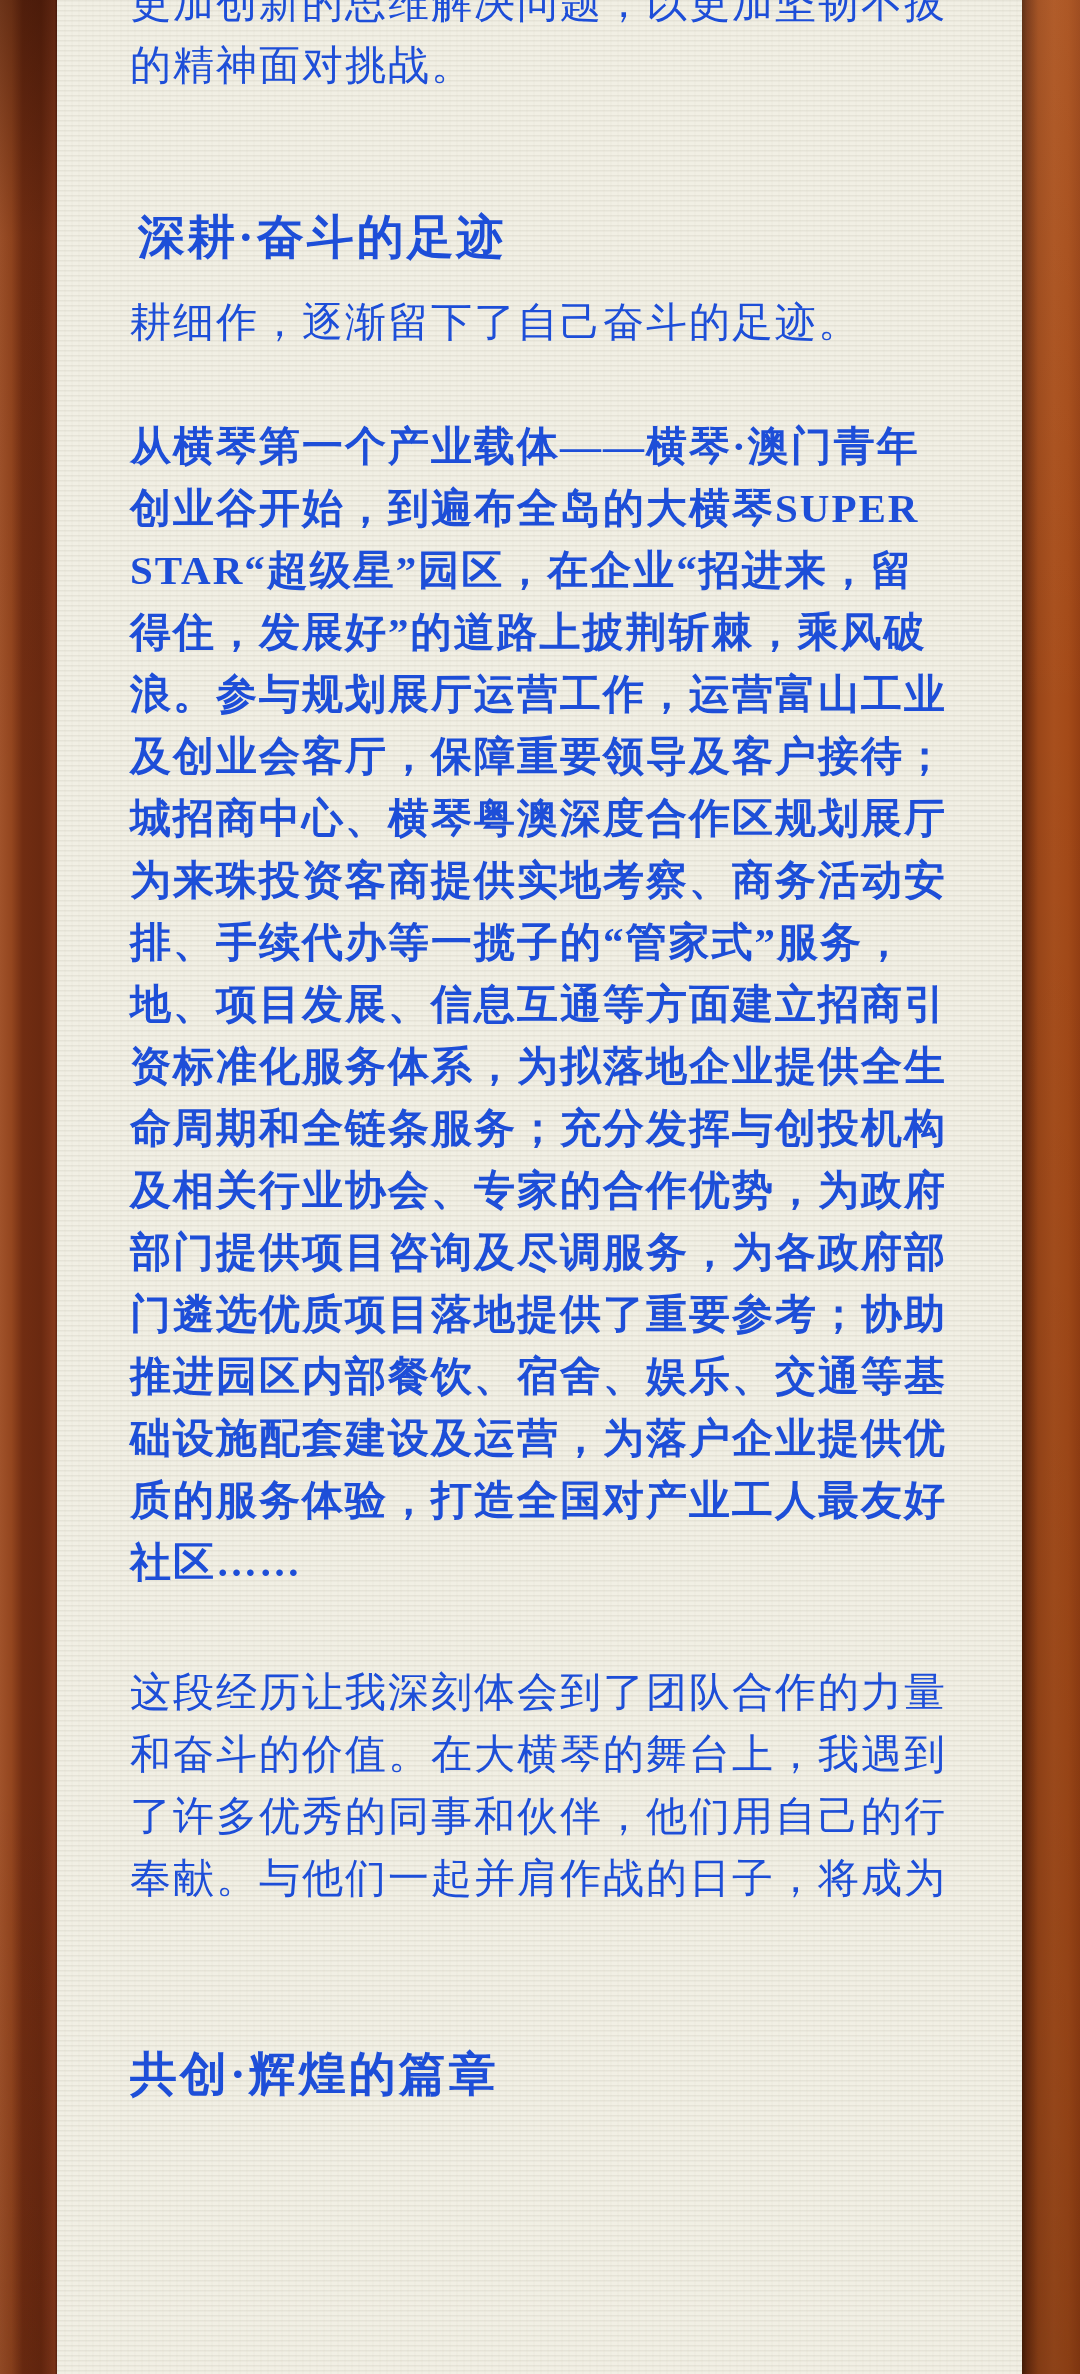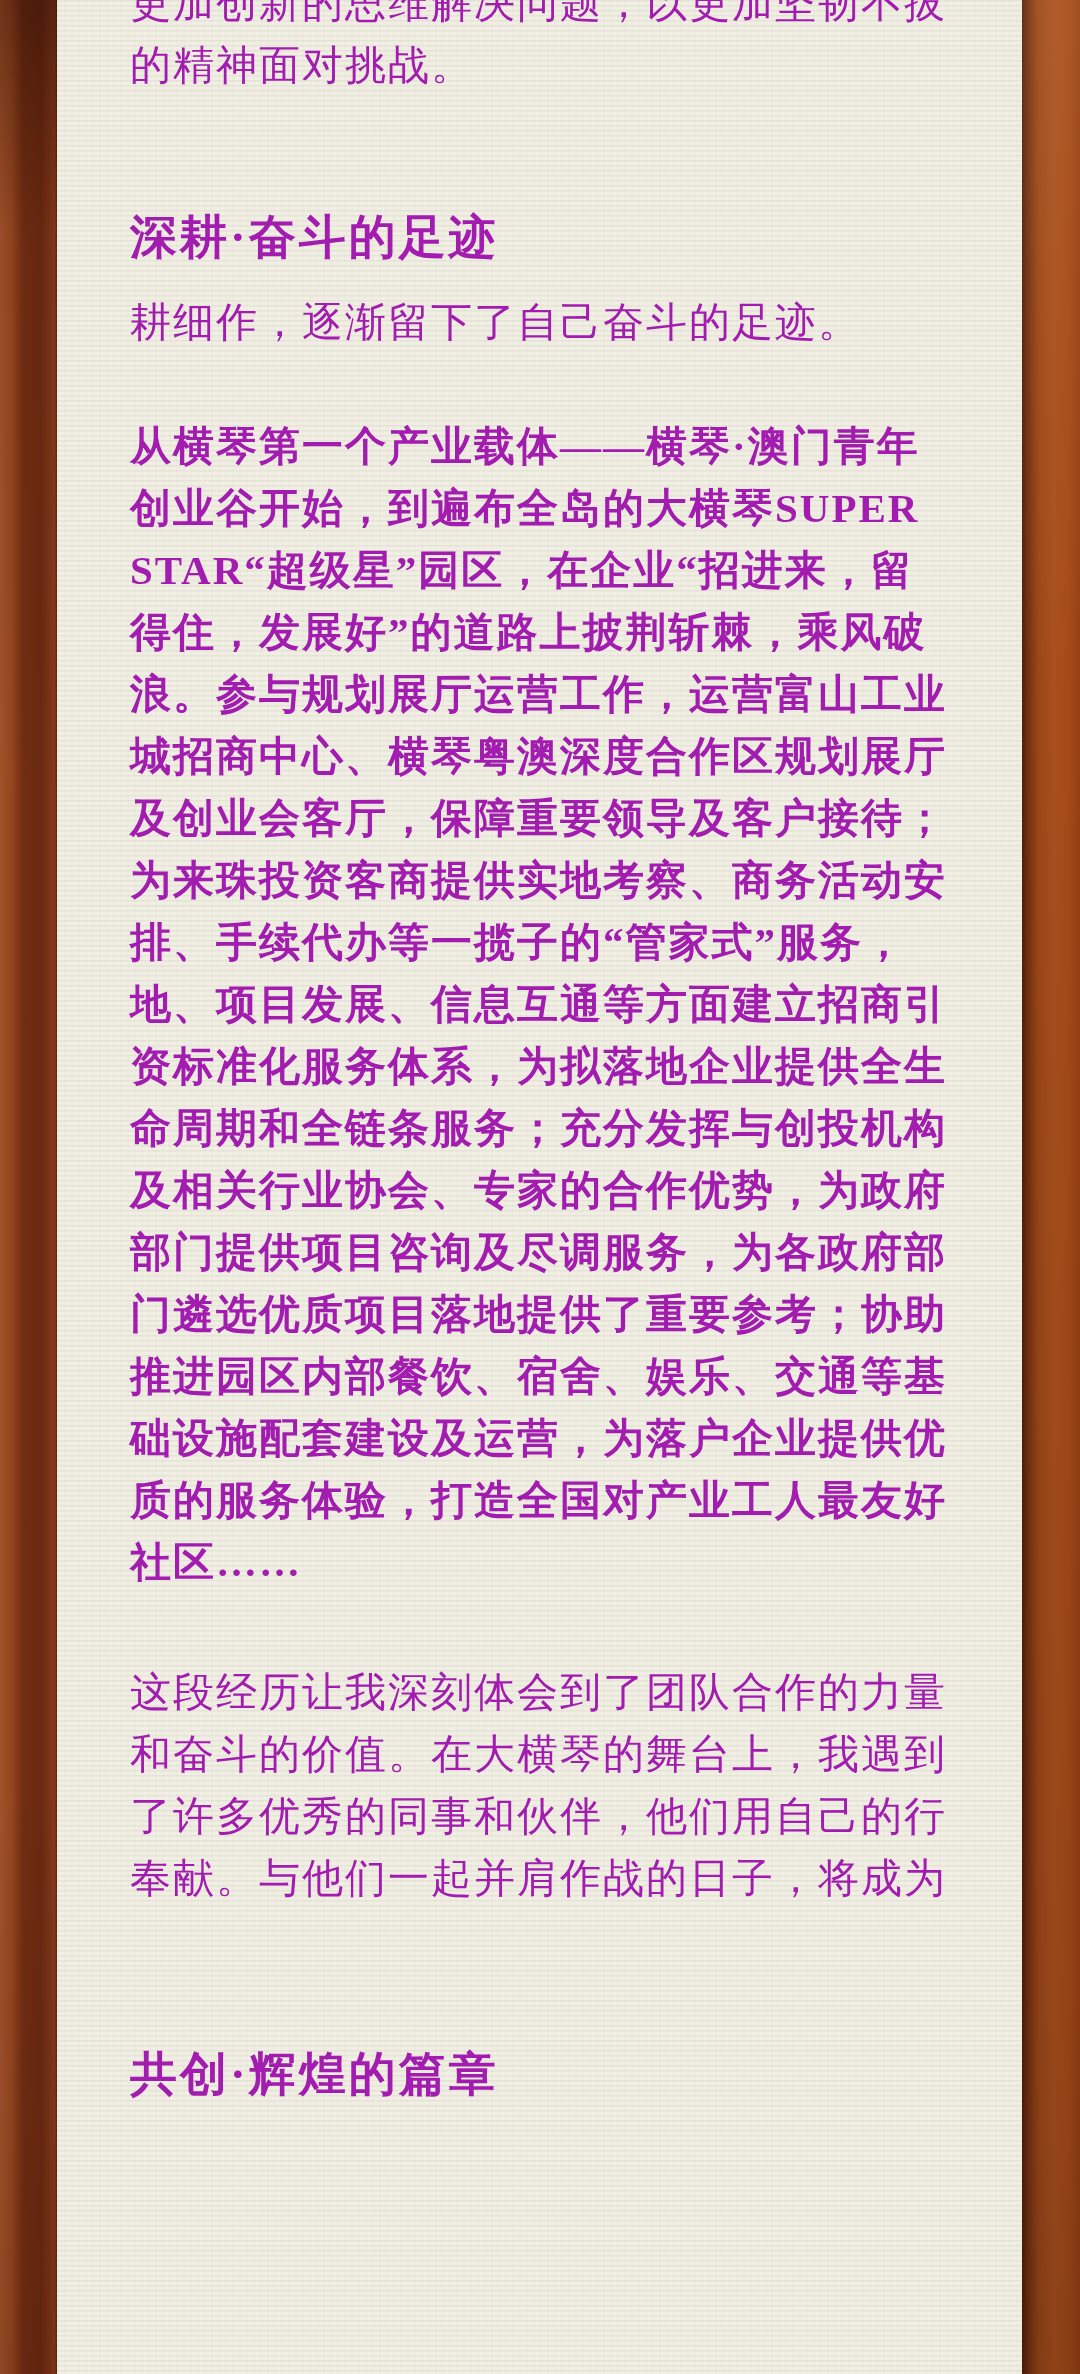--- a/index.html
+++ b/index.html
@@ -48,38 +48,38 @@
   }
   .content {
     position: absolute;
     left: 57px;
     right: 58px;
     top: 0;
     bottom: 0;
     overflow: hidden;
     padding: 0 66px 0 73px;
     box-sizing: border-box;
-    color: #a21caf;
+    color: #1d4ed8;
   }
   .para { margin: 0; }
   .line {
     font-size: 41px;
     line-height: 62px;
     letter-spacing: 2px;
     white-space: nowrap;
   }
   .heading {
     font-size: 47px;
     line-height: 66px;
     font-weight: bold;
     letter-spacing: 3px;
     white-space: nowrap;
   }
   .intro-clipped   { margin-top: -28px; }
-  .heading-1       { margin-top: 108px; }
+  .heading-1       { margin-top: 108px; margin-left: 8px; }
   .para-1          { margin-top: 21px; }
   .para-2          { margin-top: 62px; font-weight: bold; }
   .para-3          { margin-top: 68px; }
   .heading-2       { margin-top: 132px; }
 </style>
 </head>
 <body>
 
 <div class="page">
   <div class="paper"></div>
@@ -98,22 +98,22 @@
     <div class="para para-1">
       <div class="line">耕细作，逐渐留下了自己奋斗的足迹。</div>
     </div>
 
     <div class="para para-2">
       <div class="line">从横琴第一个产业载体——横琴·澳门青年</div>
       <div class="line">创业谷开始，到遍布全岛的大横琴SUPER</div>
       <div class="line">STAR“超级星”园区，在企业“招进来，留</div>
       <div class="line">得住，发展好”的道路上披荆斩棘，乘风破</div>
       <div class="line">浪。参与规划展厅运营工作，运营富山工业</div>
+      <div class="line">及创业会客厅，保障重要领导及客户接待；</div>
       <div class="line">城招商中心、横琴粤澳深度合作区规划展厅</div>
-      <div class="line">及创业会客厅，保障重要领导及客户接待；</div>
       <div class="line">为来珠投资客商提供实地考察、商务活动安</div>
       <div class="line">排、手续代办等一揽子的“管家式”服务，</div>
       <div class="line">地、项目发展、信息互通等方面建立招商引</div>
       <div class="line">资标准化服务体系，为拟落地企业提供全生</div>
       <div class="line">命周期和全链条服务；充分发挥与创投机构</div>
       <div class="line">及相关行业协会、专家的合作优势，为政府</div>
       <div class="line">部门提供项目咨询及尽调服务，为各政府部</div>
       <div class="line">门遴选优质项目落地提供了重要参考；协助</div>
       <div class="line">推进园区内部餐饮、宿舍、娱乐、交通等基</div>
       <div class="line">础设施配套建设及运营，为落户企业提供优</div>

